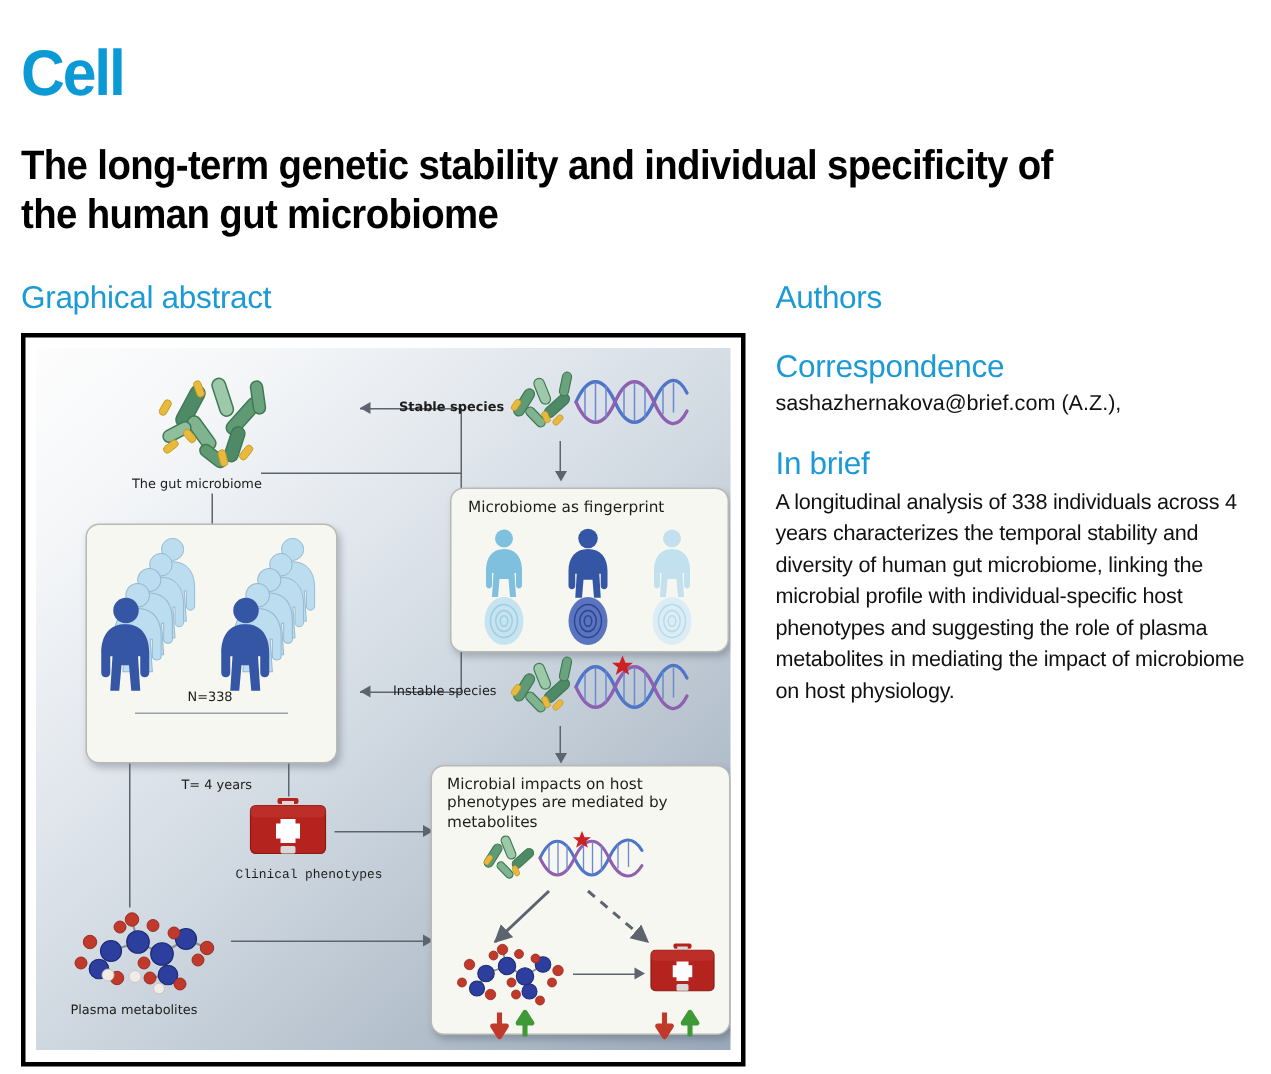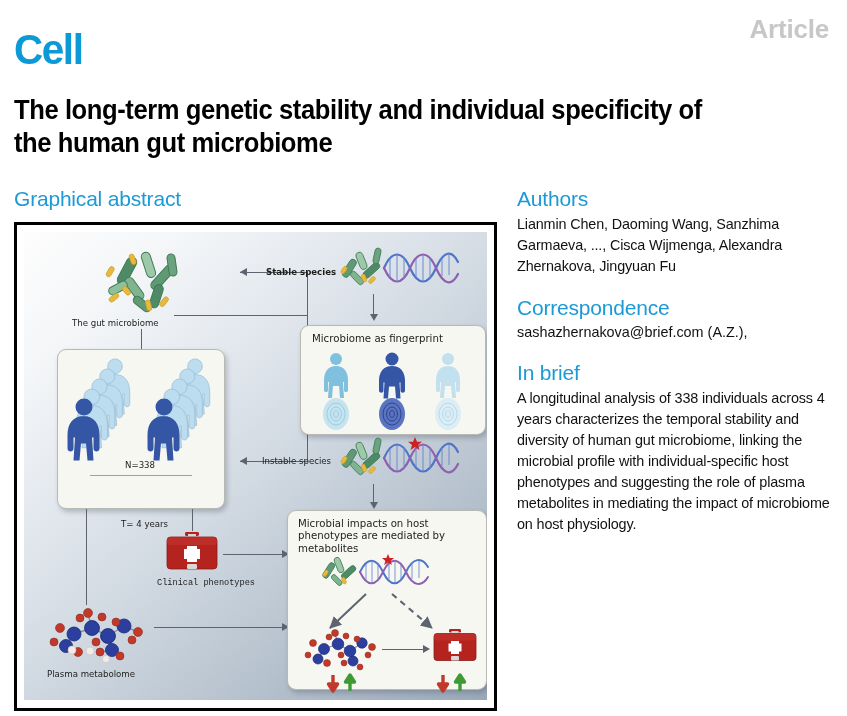--- a/index.html
+++ b/index.html
@@ -99,31 +99,29 @@
     border-top: 7px solid #5d6470;
   }
 
   svg { display: block; overflow: visible; }
 </style>
 </head>
 <body>
 
 <div class="page">
 
-  <div class="article-tag">Article</div>
 
   <div class="cell-logo">Cell</div>
 
   <div class="paper-title">The long-term genetic stability and individual specificity of the human gut microbiome</div>
 
   <div class="sec-head ga-head">Graphical abstract</div>
 
   <div class="right-col">
     <span class="sec-head">Authors</span>
-    <div class="body-txt">Lianmin Chen, Daoming Wang, Sanzhima Garmaeva, ..., Cisca Wijmenga, Alexandra Zhernakova, Jingyuan Fu</div>
 
     <div class="block-gap"></div>
 
     <span class="sec-head">Correspondence</span>
     <div class="corr-txt">sashazhernakova@brief.com (A.Z.),</div>
 
     <div class="block-gap"></div>
 
     <span class="sec-head">In brief</span>
     <div class="body-txt">A longitudinal analysis of 338 individuals across 4 years characterizes the temporal stability and diversity of human gut microbiome, linking the microbial profile with individual-specific host phenotypes and suggesting the role of plasma metabolites in mediating the impact of microbiome on host physiology.</div>
@@ -145,21 +143,21 @@
         </g>
         <g fill="#e8b93c" stroke="#c79a24" stroke-width="0.6">
           <rect x="8" y="18" width="5" height="11" rx="2.5" transform="rotate(30 10 23)"></rect>
           <rect x="30" y="6" width="5" height="11" rx="2.5" transform="rotate(-20 32 11)"></rect>
           <rect x="12" y="44" width="5" height="11" rx="2.5" transform="rotate(52 14 49)"></rect>
           <rect x="46" y="52" width="5" height="11" rx="2.5" transform="rotate(-14 48 57)"></rect>
           <rect x="62" y="48" width="5" height="11" rx="2.5" transform="rotate(38 64 53)"></rect>
           <rect x="24" y="38" width="5" height="10" rx="2.5" transform="rotate(-40 26 43)"></rect>
         </g>
       </svg>
-      <div class="fig-label" style="left:48px; top:86px;">The gut microbiome</div>
+      <div class="fig-label" style="left:64px; top:86px;">The gut microbiome</div>
 
       <div class="ln ln-h" style="left:150px; top:83px; width:134px;"></div>
       <div class="ln ln-v" style="left:283px; top:40px; height:190px;"></div>
 
       <div class="ln ln-h" style="left:216px; top:40px; width:68px;"></div>
       <div class="arrow-head" style="left:216px; top:36px; transform:rotate(180deg);"></div>
 
       <div class="ln ln-h" style="left:216px; top:229px; width:68px;"></div>
       <div class="arrow-head" style="left:216px; top:225px; transform:rotate(180deg);"></div>
 
@@ -391,21 +389,21 @@
             <circle cx="76" cy="52" r="4"></circle>
           <circle cx="52" cy="38" r="4"></circle>
             <circle cx="72" cy="18" r="4"></circle>
         </g>
         <g fill="#f2ece8" stroke="#c9c2bc" stroke-width="0.6">
           <circle cx="28" cy="46" r="4"></circle>
             <circle cx="46" cy="47" r="4"></circle>
             <circle cx="62" cy="55" r="3.6"></circle>
         </g>
       </svg>
-      <div class="fig-label" style="left:23px; top:437px;">Plasma metabolome</div>
+      <div class="fig-label" style="left:23px; top:437px;">Plasma metabolites</div>
 
       <div class="ln ln-h" style="left:199px; top:322px; width:62px;"></div>
       <div class="arrow-head" style="left:258px; top:318px;"></div>
 
       <div class="ln ln-h" style="left:130px; top:395px; width:131px;"></div>
       <div class="arrow-head" style="left:258px; top:391px;"></div>
 
       <div class="card" style="left:263px; top:278px; width:200px; height:180px;"></div>
       <div class="card-title" style="left:274px; top:286px; width:182px; font-size:10.2px;">Microbial impacts on host phenotypes are mediated by metabolites</div>
 

